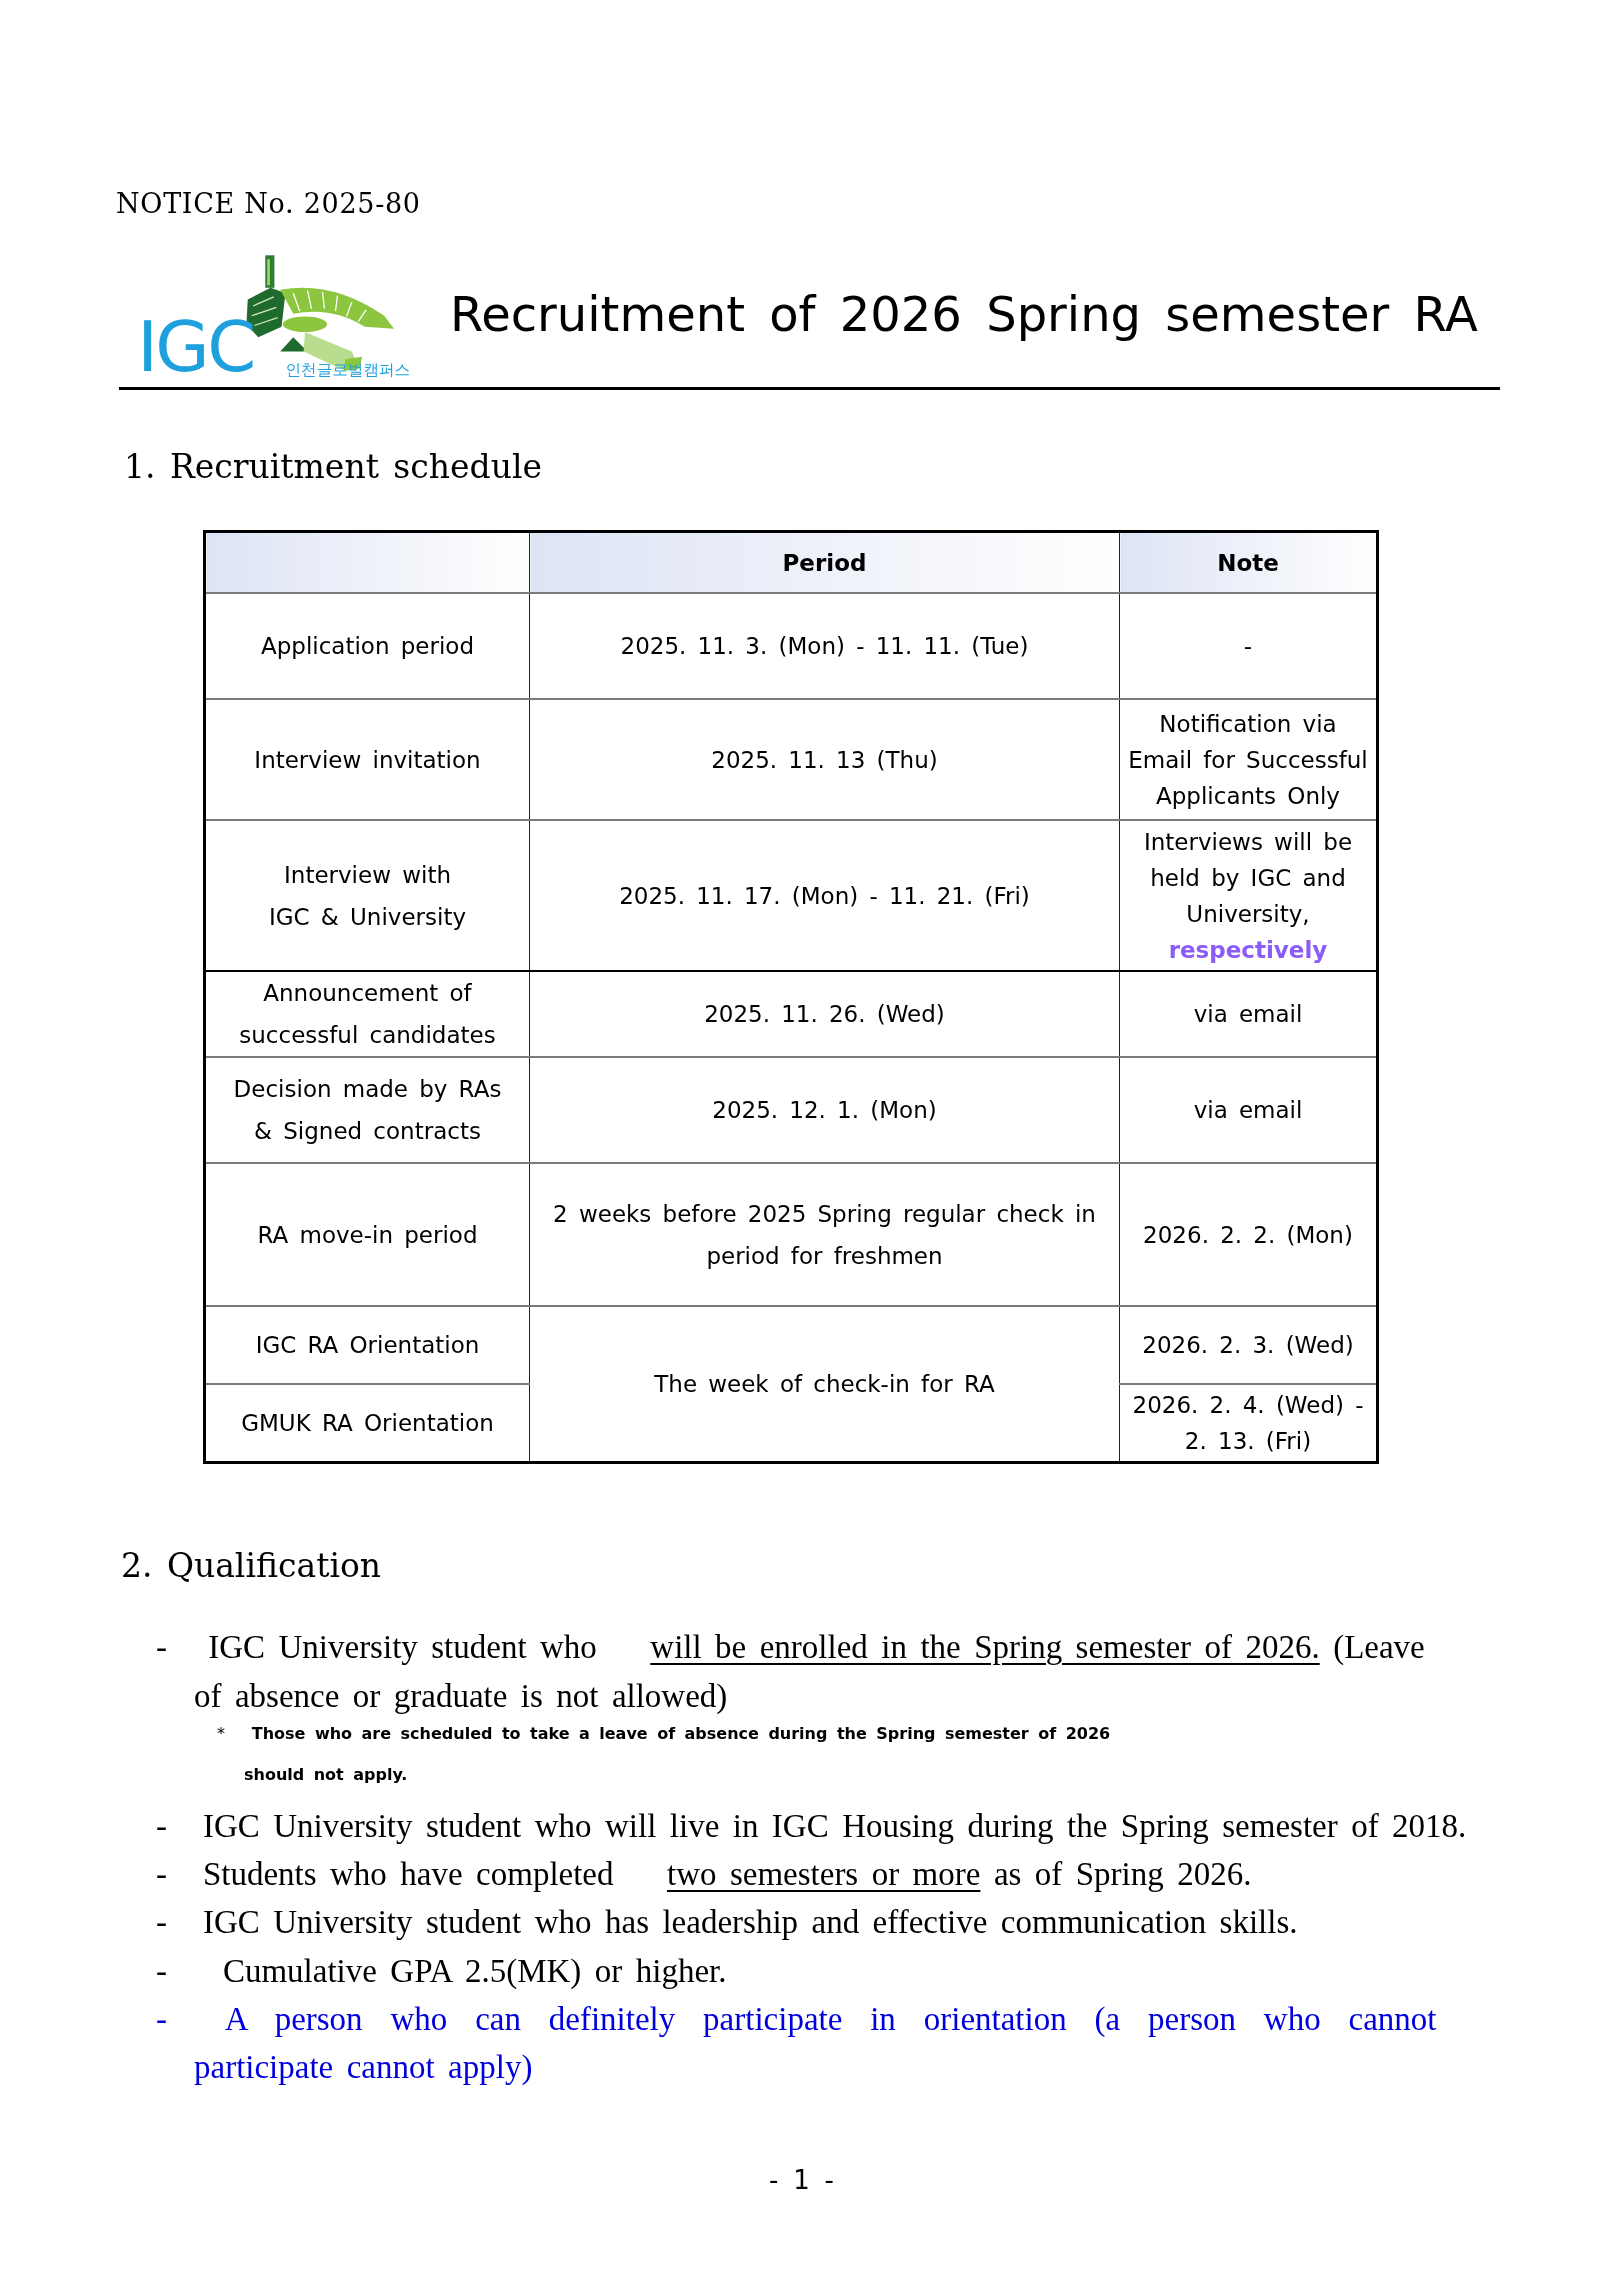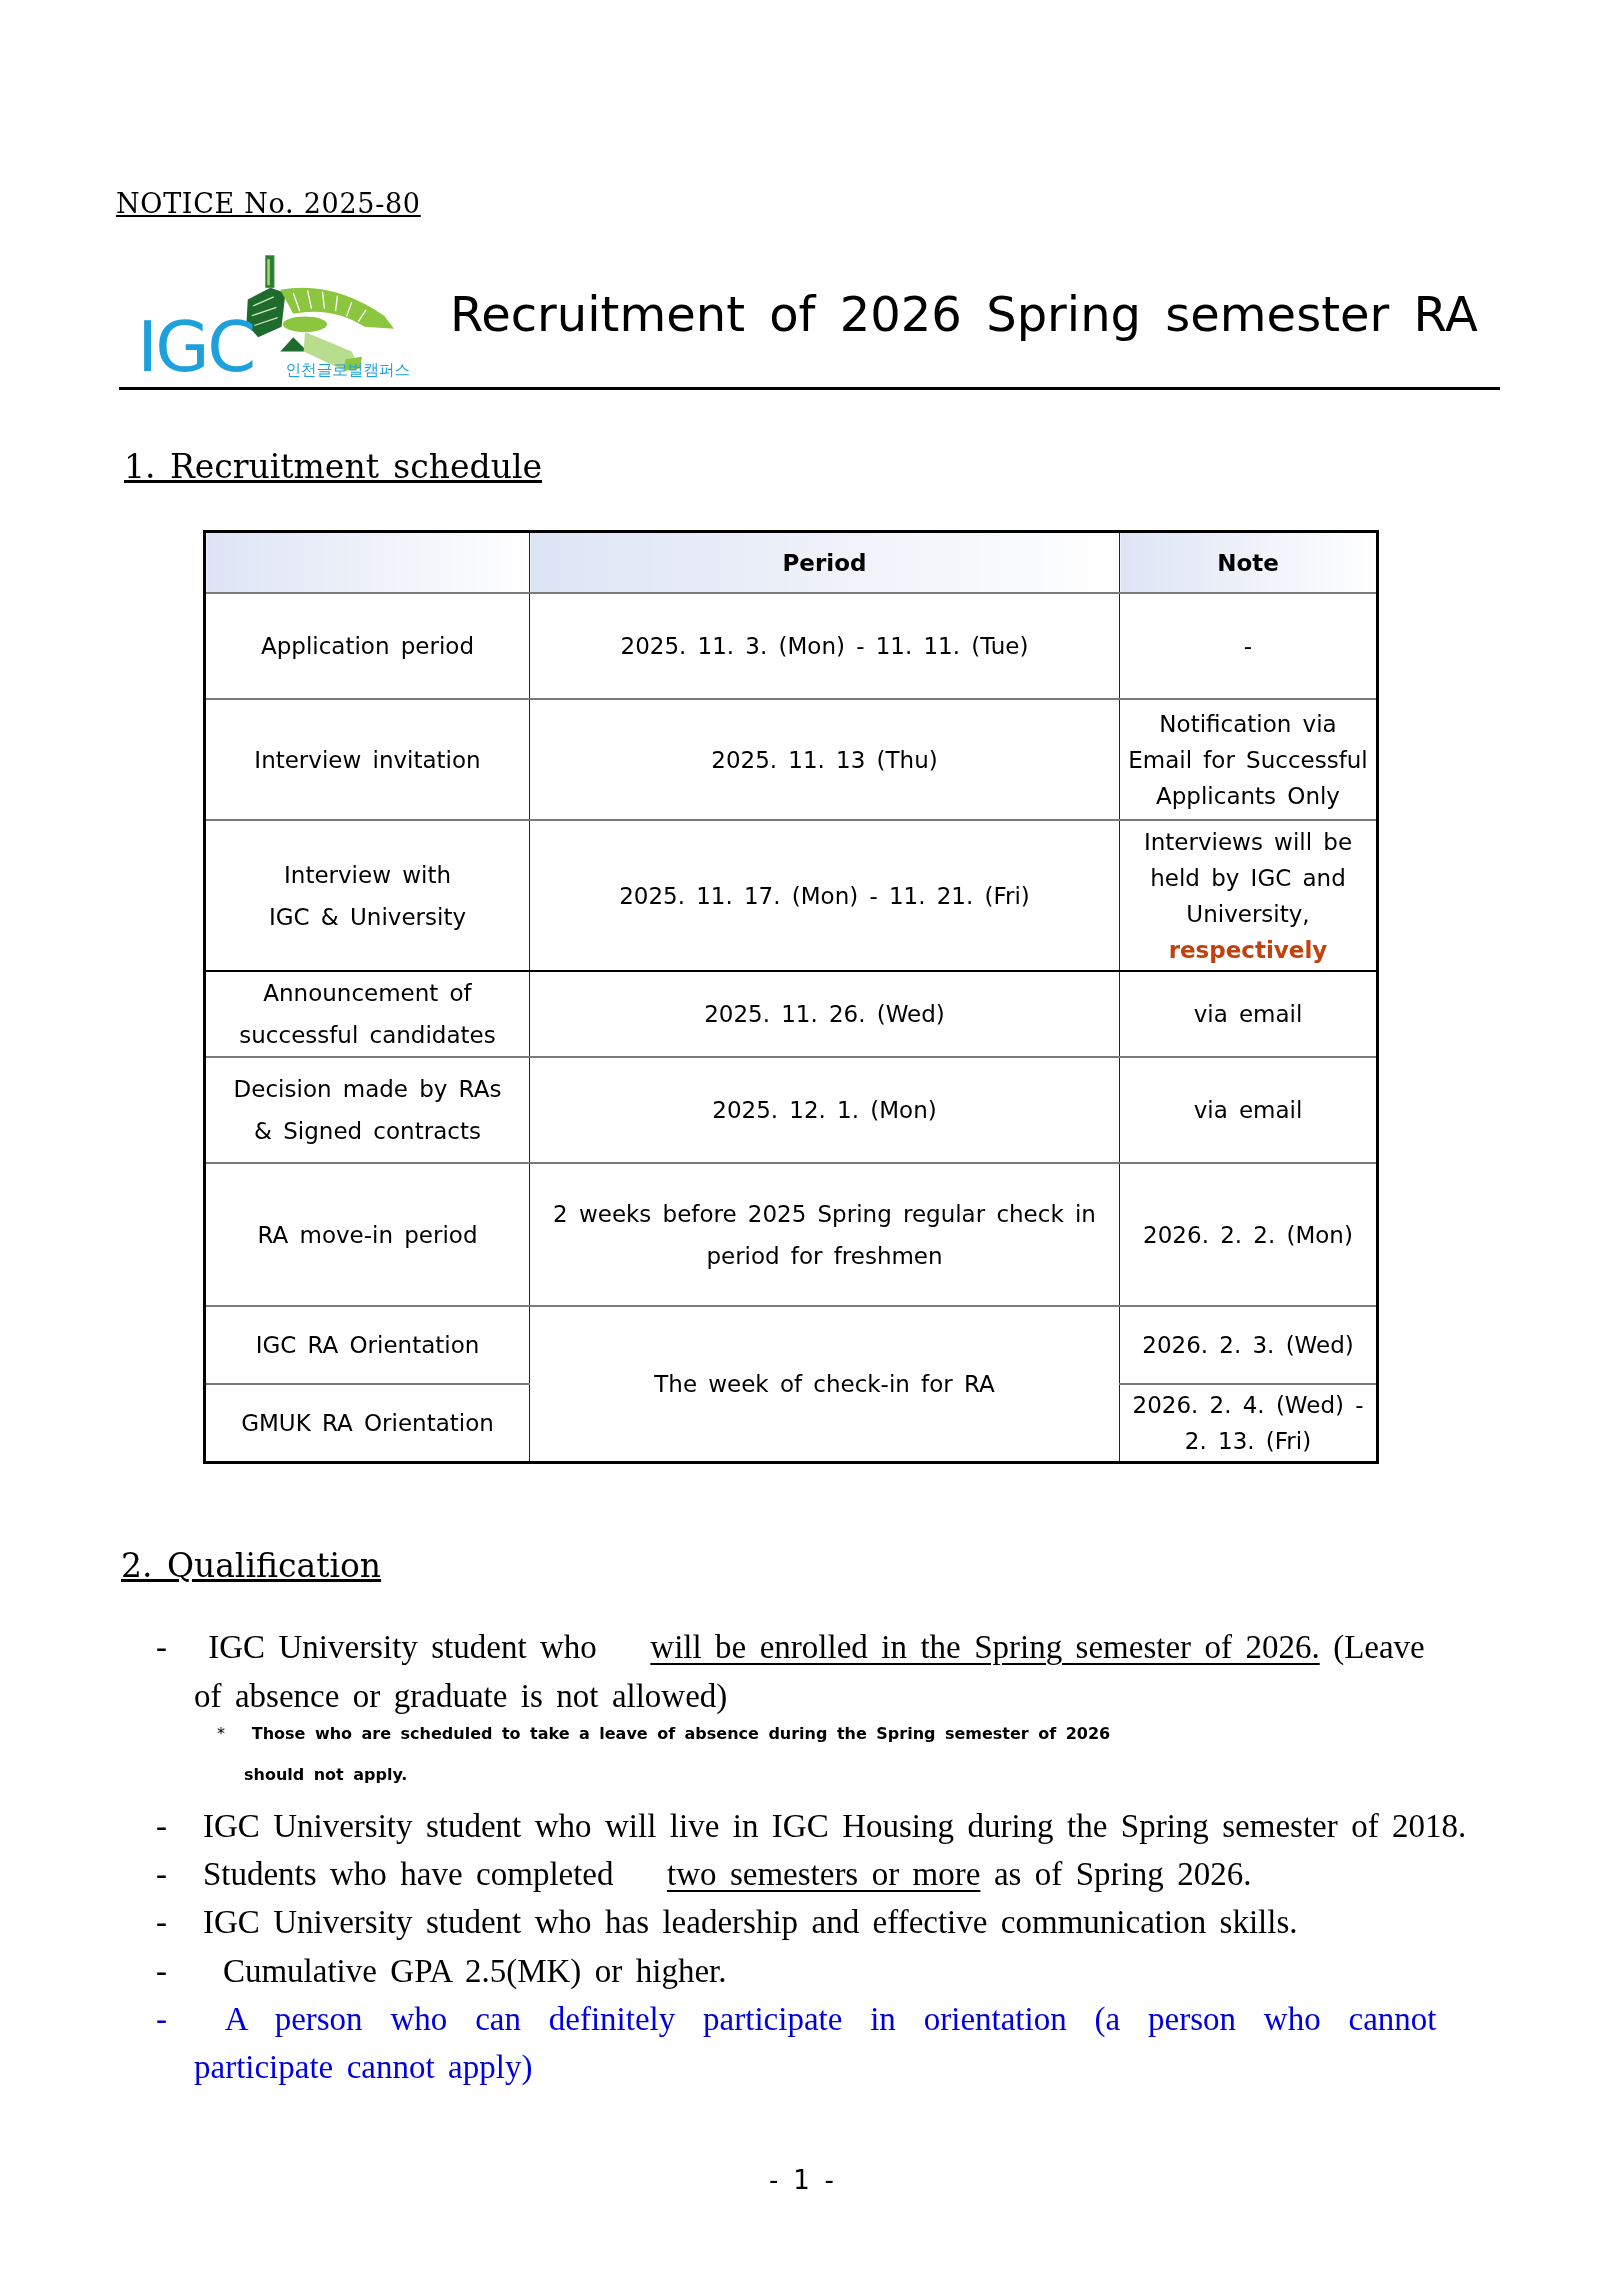--- a/index.html
+++ b/index.html
@@ -1,17 +1,17 @@
 <!DOCTYPE html>
 <html style="font-size:10.4px"><head>
 <meta charset="utf-8">
 <style>
   html, body { margin: 0; padding: 0; background: #ffffff; }
   body { width: 1616px; height: 2284px; position: relative; overflow: hidden; color: #000; }
-  .serif { font-family: "DejaVu Serif", "Liberation Serif", serif; text-decoration: underline; }
+  .serif { font-family: "DejaVu Serif", "Liberation Serif", serif; }
   .lserif { font-family: "Liberation Serif", "DejaVu Serif", serif; }
   .sans { font-family: "DejaVu Sans", "Liberation Sans", sans-serif; }
   .abs { position: absolute; }
 
   #notice { left: 116px; top: 188px; font-size: 27px; letter-spacing: 0.7px; white-space: nowrap; }
 
   #logo { left: 137px; top: 254px; width: 280px; height: 130px; }
 
   #doc-title { left: 450px; top: 286px; font-size: 48px; font-weight: normal; white-space: nowrap; word-spacing: 9px; }
 
@@ -25,21 +25,21 @@
   #schedule { left: 203px; top: 530px; width: 1173px; border-collapse: collapse; table-layout: fixed;
               border: 3.3px solid #000; }
   #schedule td, #schedule th { border-left: 1px solid #222; border-right: 1px solid #222;
               border-top: 2px solid #7a7a7a; border-bottom: 2px solid #7a7a7a;
               text-align: center; vertical-align: middle; padding: 0 9px; font-size: 23px;
               line-height: 42px; word-spacing: 3.9px; font-weight: normal; }
   #schedule th { font-weight: bold; height: 59px;
               background: linear-gradient(to right, #dde4f5 0%, #eef1f9 50%, #ffffff 100%); }
   #schedule .thick-bottom td { border-bottom: 2px solid #000; }
   .c1 { width: 325px; } .c2 { width: 590px; } .c3 { width: 258px; }
-  .note-red { color: #c2410c; font-weight: bold; }
+  .note-red { color: #8b5cf6; font-weight: bold; }
   .lh55 { line-height: 36px !important; }
 
   
   .q-line { font-size: 33px; white-space: nowrap; line-height: 39px; word-spacing: 5.2px; }
   .u { text-decoration: underline; text-decoration-thickness: 2px; text-underline-offset: 5.2px; margin-left: 40px; }
   .q-note { font-size: 16px; font-weight: bold; white-space: nowrap; word-spacing: 3.9px; }
   .blue { color: #0000dd; }
 
   #page-number { left: 769px; top: 2165px; font-size: 26px; white-space: nowrap; word-spacing: 6.5px; }
 </style>

